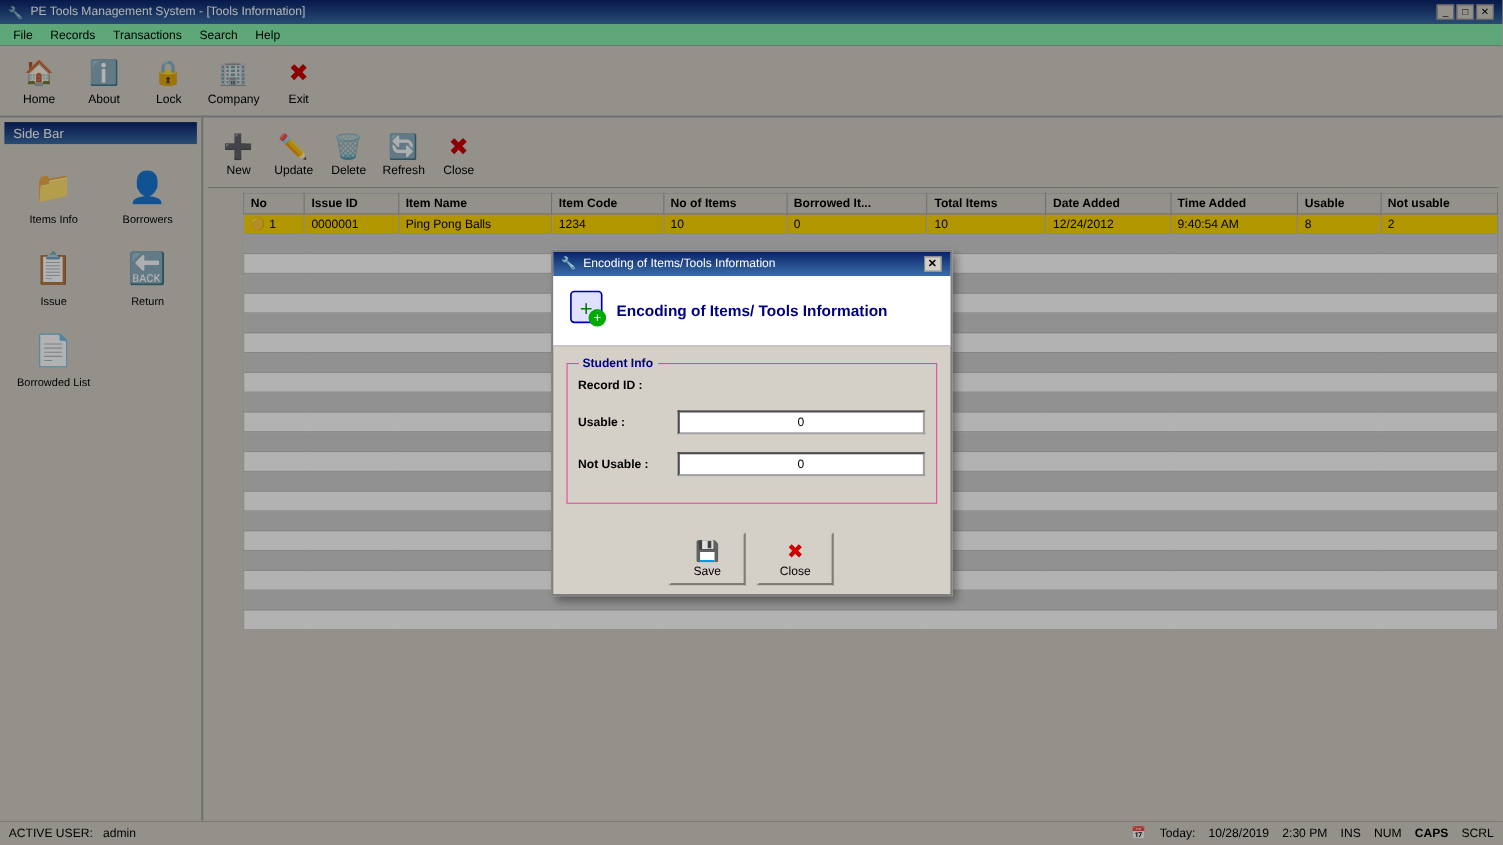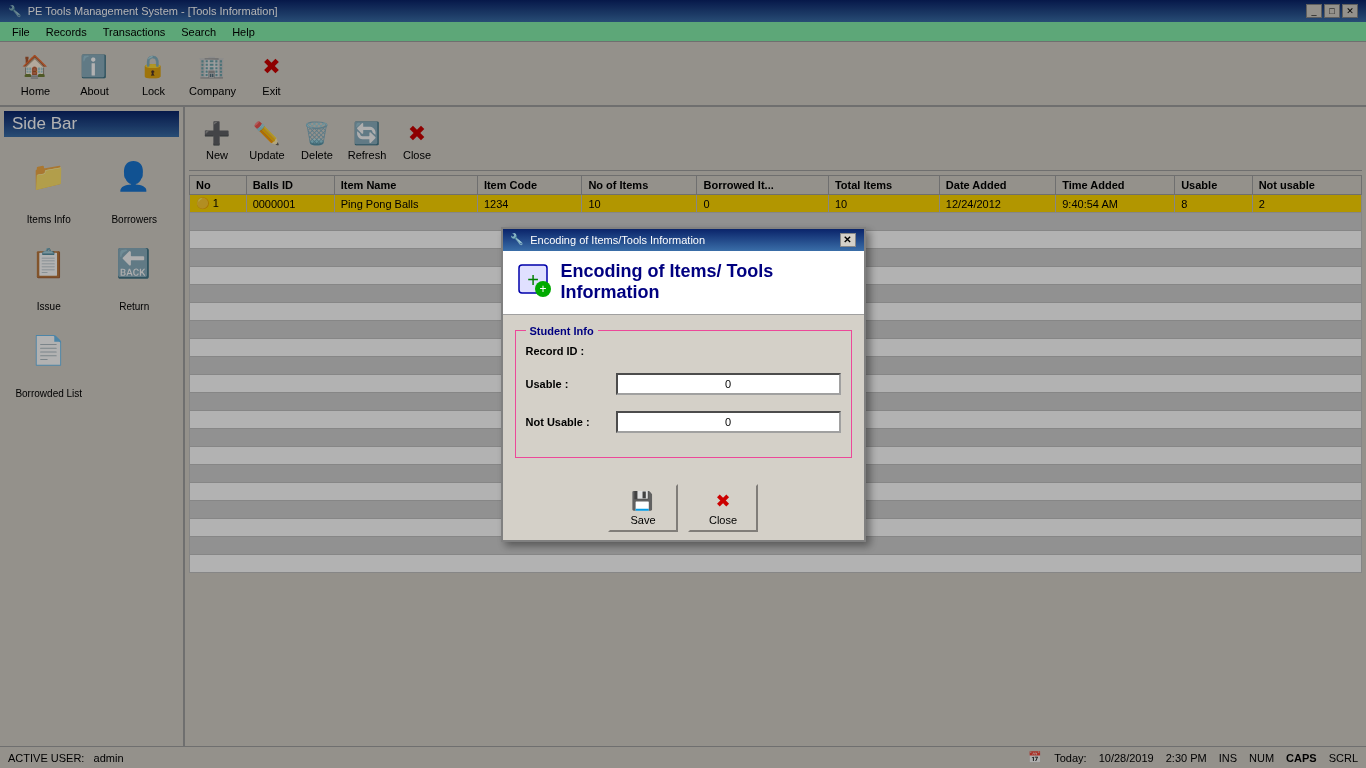--- a/index.html
+++ b/index.html
@@ -82,21 +82,21 @@
     #sidebar {
       width: 185px;
       background: #d4d0c8;
       border-right: 2px solid #a0a0a0;
       padding: 4px;
     }
     #sidebar-title {
       background: linear-gradient(to bottom, #0a246a, #3a6ea8);
       color: white;
       padding: 3px 8px;
-      font-size: 17px;
+      font-size: 12px;
       margin-bottom: 8px;
     }
     .sidebar-grid {
       display: grid;
       grid-template-columns: 1fr 1fr;
       gap: 4px;
       padding: 4px;
     }
     .sidebar-item {
       display: flex;
@@ -104,21 +104,21 @@
       align-items: center;
       padding: 6px 4px;
       cursor: pointer;
       border: 1px solid transparent;
     }
     .sidebar-icon {
       width: 40px; height: 40px;
       display: flex; align-items: center; justify-content: center;
       font-size: 28px;
     }
-    .sidebar-label { font-size: 10px; text-align: center; margin-top: 18px; }
+    .sidebar-label { font-size: 10px; text-align: center; margin-top: 5px; }
     
     
     #content {
       flex: 1;
       background: #d4d0c8;
       padding: 4px;
       overflow: hidden;
     }
     
     
@@ -255,21 +255,21 @@
     }
     #modal-header {
       background: white;
       padding: 10px 12px;
       display: flex;
       align-items: center;
       gap: 10px;
       border-bottom: 1px solid #a0a0a0;
     }
     #modal-header-icon { font-size: 28px; color: #008000; }
-    #modal-header-title { font-size: 18px; font-weight: bold; color: #000080; }
+    #modal-header-title { font-size: 14px; font-weight: bold; color: #000080; }
     #modal-body { padding: 10px 12px; }
     .modal-fieldset {
       border: 1px solid #ec4899;
       padding: 8px 10px;
       margin-bottom: 8px;
     }
     .modal-fieldset legend {
       font-size: 11px;
       font-weight: bold;
       color: #000080;
@@ -415,26 +415,26 @@
         <div class="sub-icon icon-gray">🔄</div>
         <span>Refresh</span>
       </div>
       <div class="sub-btn">
         <div class="sub-icon icon-red">✖</div>
         <span>Close</span>
       </div>
     </div>
 
 
-    <div style="overflow: auto; max-height: 440px;">
+    <div style="overflow: auto; max-height: 440px; margin-left: 32px;">
       <table id="data-table">
         <thead>
           <tr>
             <th>No</th>
-            <th>Balls ID</th>
+            <th>Issue ID</th>
             <th>Item Name</th>
             <th>Item Code</th>
             <th>No of Items</th>
             <th>Borrowed It...</th>
             <th>Total Items</th>
             <th>Date Added</th>
             <th>Time Added</th>
             <th>Usable</th>
             <th>Not usable</th>
           </tr>

